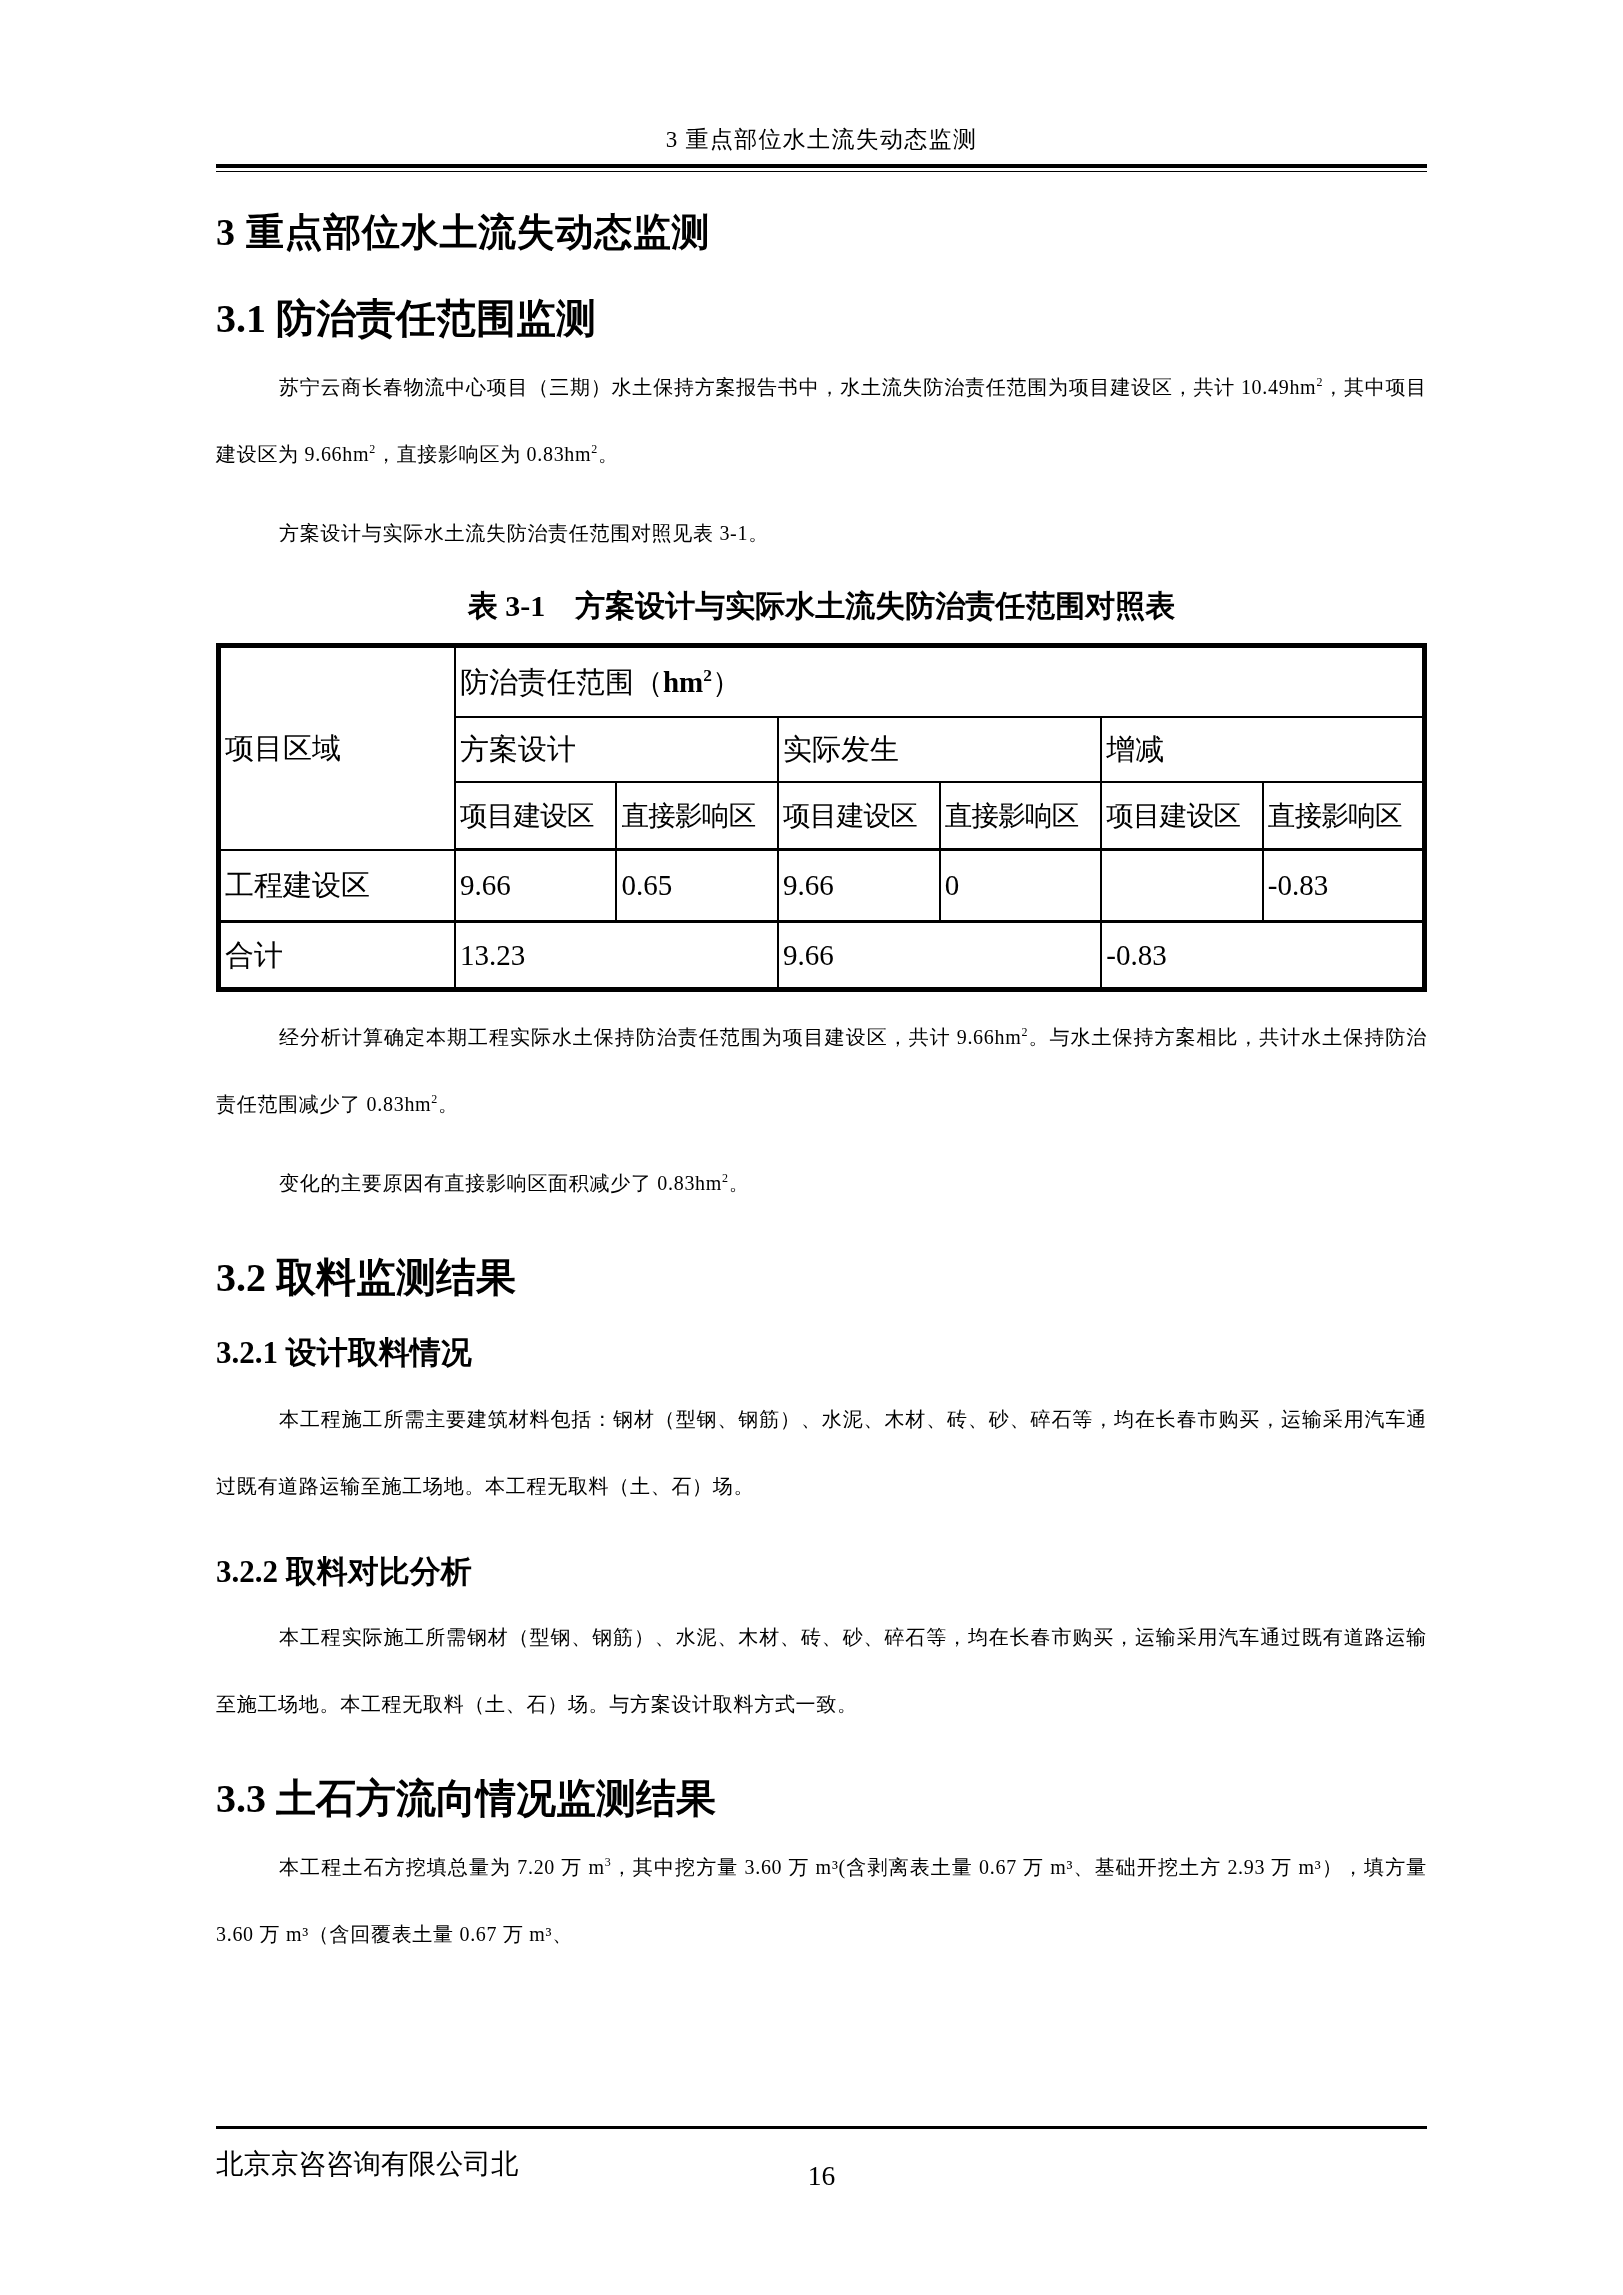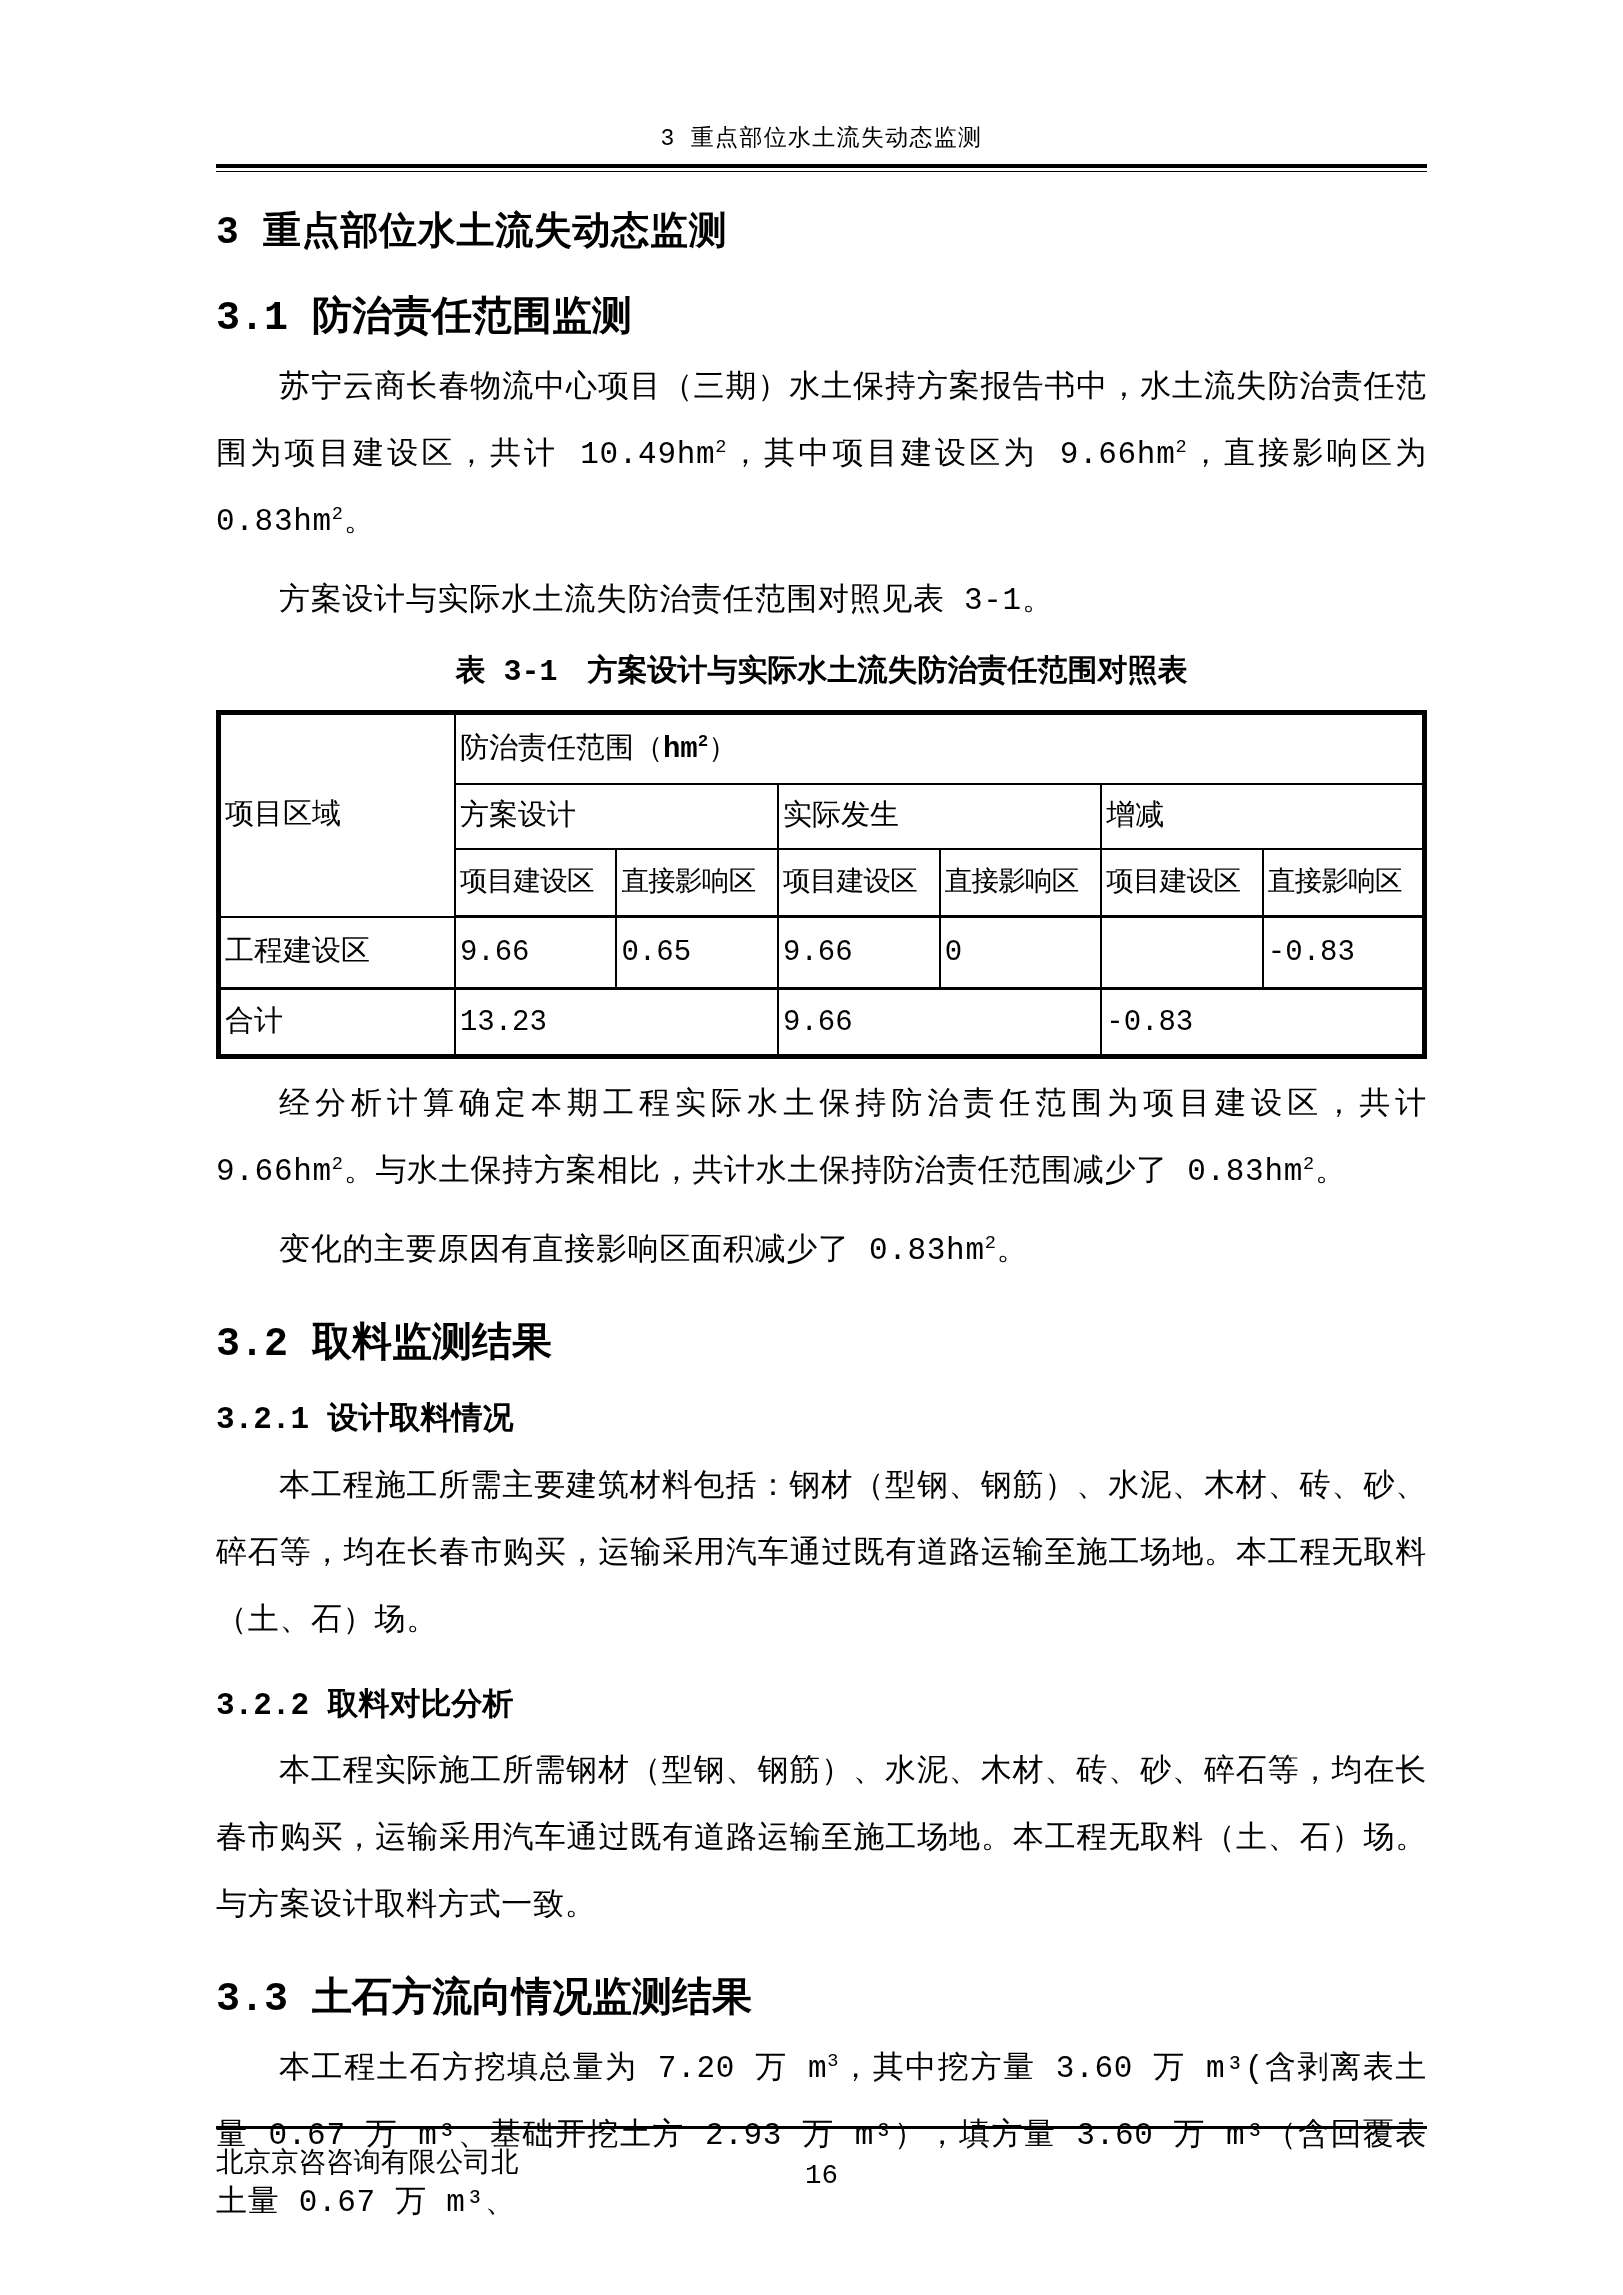--- a/index.html
+++ b/index.html
@@ -1,35 +1,35 @@
 <!DOCTYPE html>
 <html style="font-size:10.5px"><head>
 <meta charset="utf-8">
 <style>
   html,body{margin:0;padding:0;background:#888;}
   .page{
     position:relative;
     width:1623px;height:2295px;
     background:#ffffff;
-    font-family:Liberation Mono, monospace;
+    font-family:Liberation Serif, serif;
     color:#000;
     overflow:hidden;
   }
   .content{margin:0 196px 0 216px;width:1211px;}
   
   .page-header{padding-top:126px;text-align:center;}
   .page-header .ph-title{font-size:23px;line-height:27.5px;letter-spacing:1.3px;}
   .header-rule{margin-top:10.5px;height:3.3px;border-top:4.6px solid #000;border-bottom:1.3px solid #000;}
   
   .h1{font-size:38px;font-weight:bold;line-height:51px;margin-top:35px;letter-spacing:0.7px;}
   .h2{font-size:40px;font-weight:bold;line-height:46px;margin-top:38px;}
   .h3{font-size:31px;font-weight:bold;line-height:43px;margin-top:30px;}
   
   .para{
-    font-size:31px;line-height:67px;margin-top:11.8px;
+    font-size:20px;line-height:67px;margin-top:11.8px;
     text-align:justify;text-indent:63px;letter-spacing:0.7px;
   }
   .para sup,.cellsup{font-size:0.6em;line-height:0;vertical-align:super;}
   
   .tbl-caption{margin-top:18.3px;text-align:center;font-weight:bold;font-size:30px;line-height:41px;}
   
   table.cmp{width:100%;border-collapse:collapse;margin-top:17px;table-layout:fixed;}
   table.cmp{border:5.2px solid #000;}
   table.cmp th,table.cmp td{
     border:2px solid #000;

